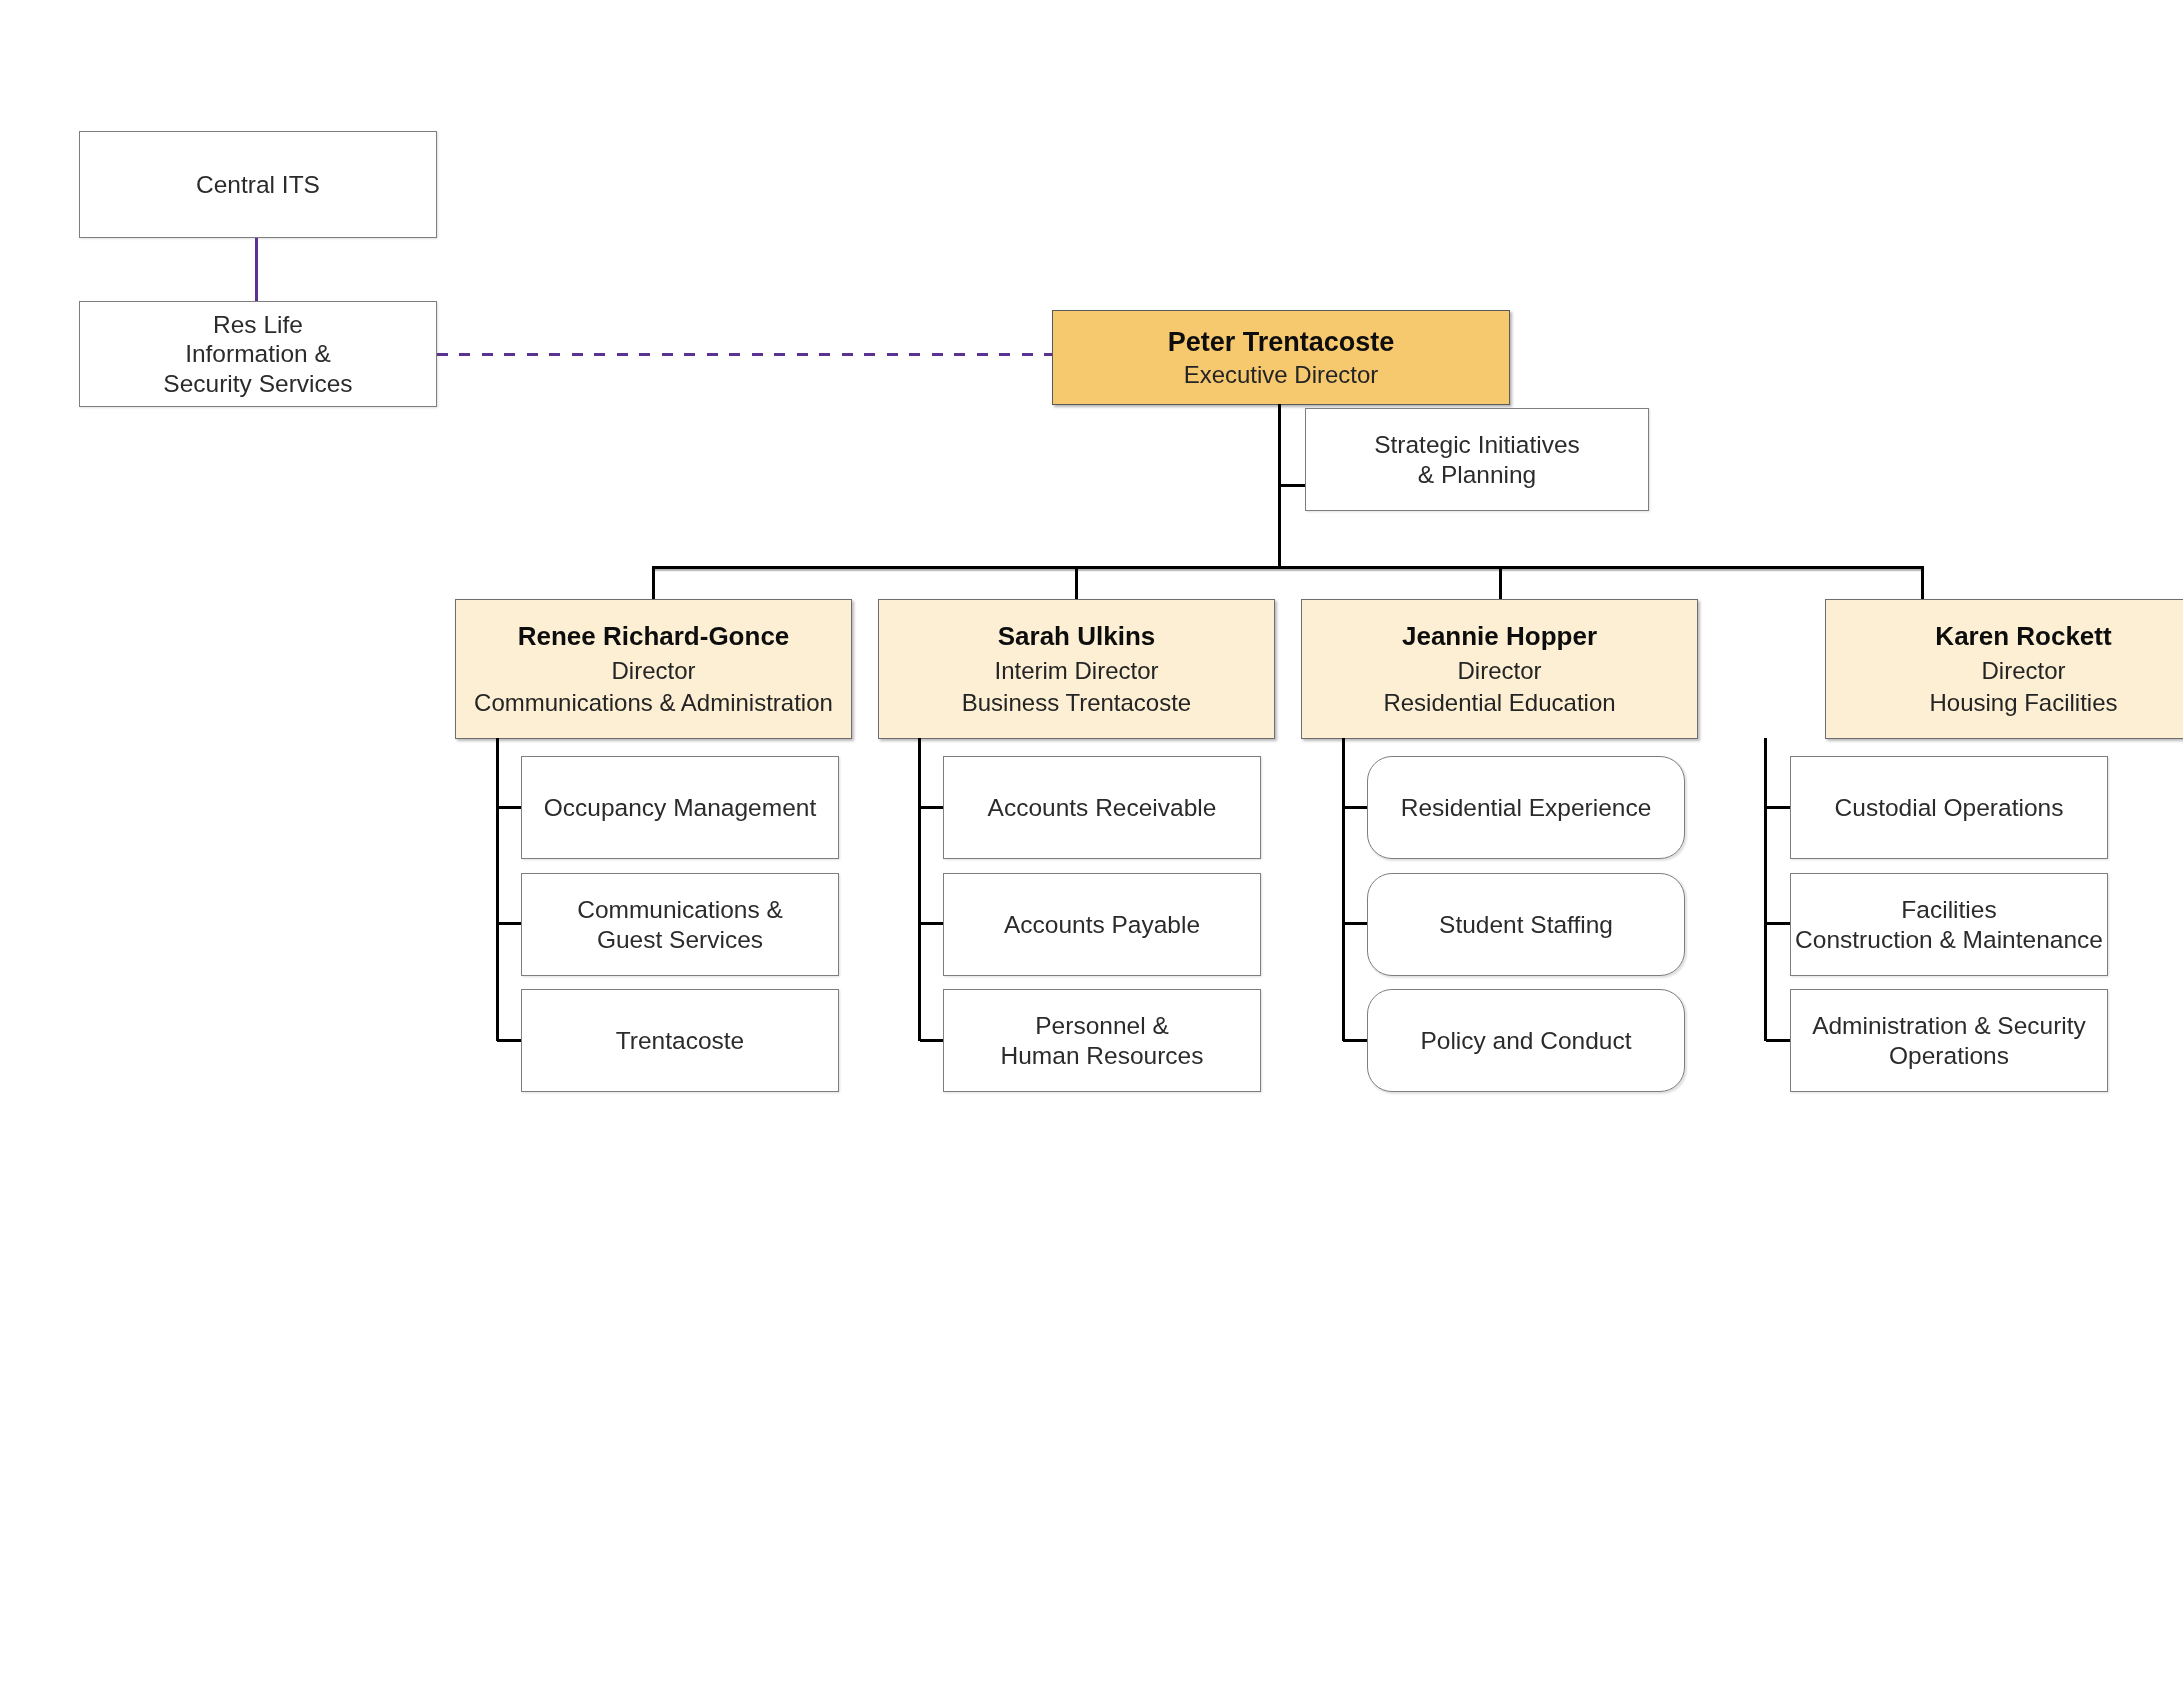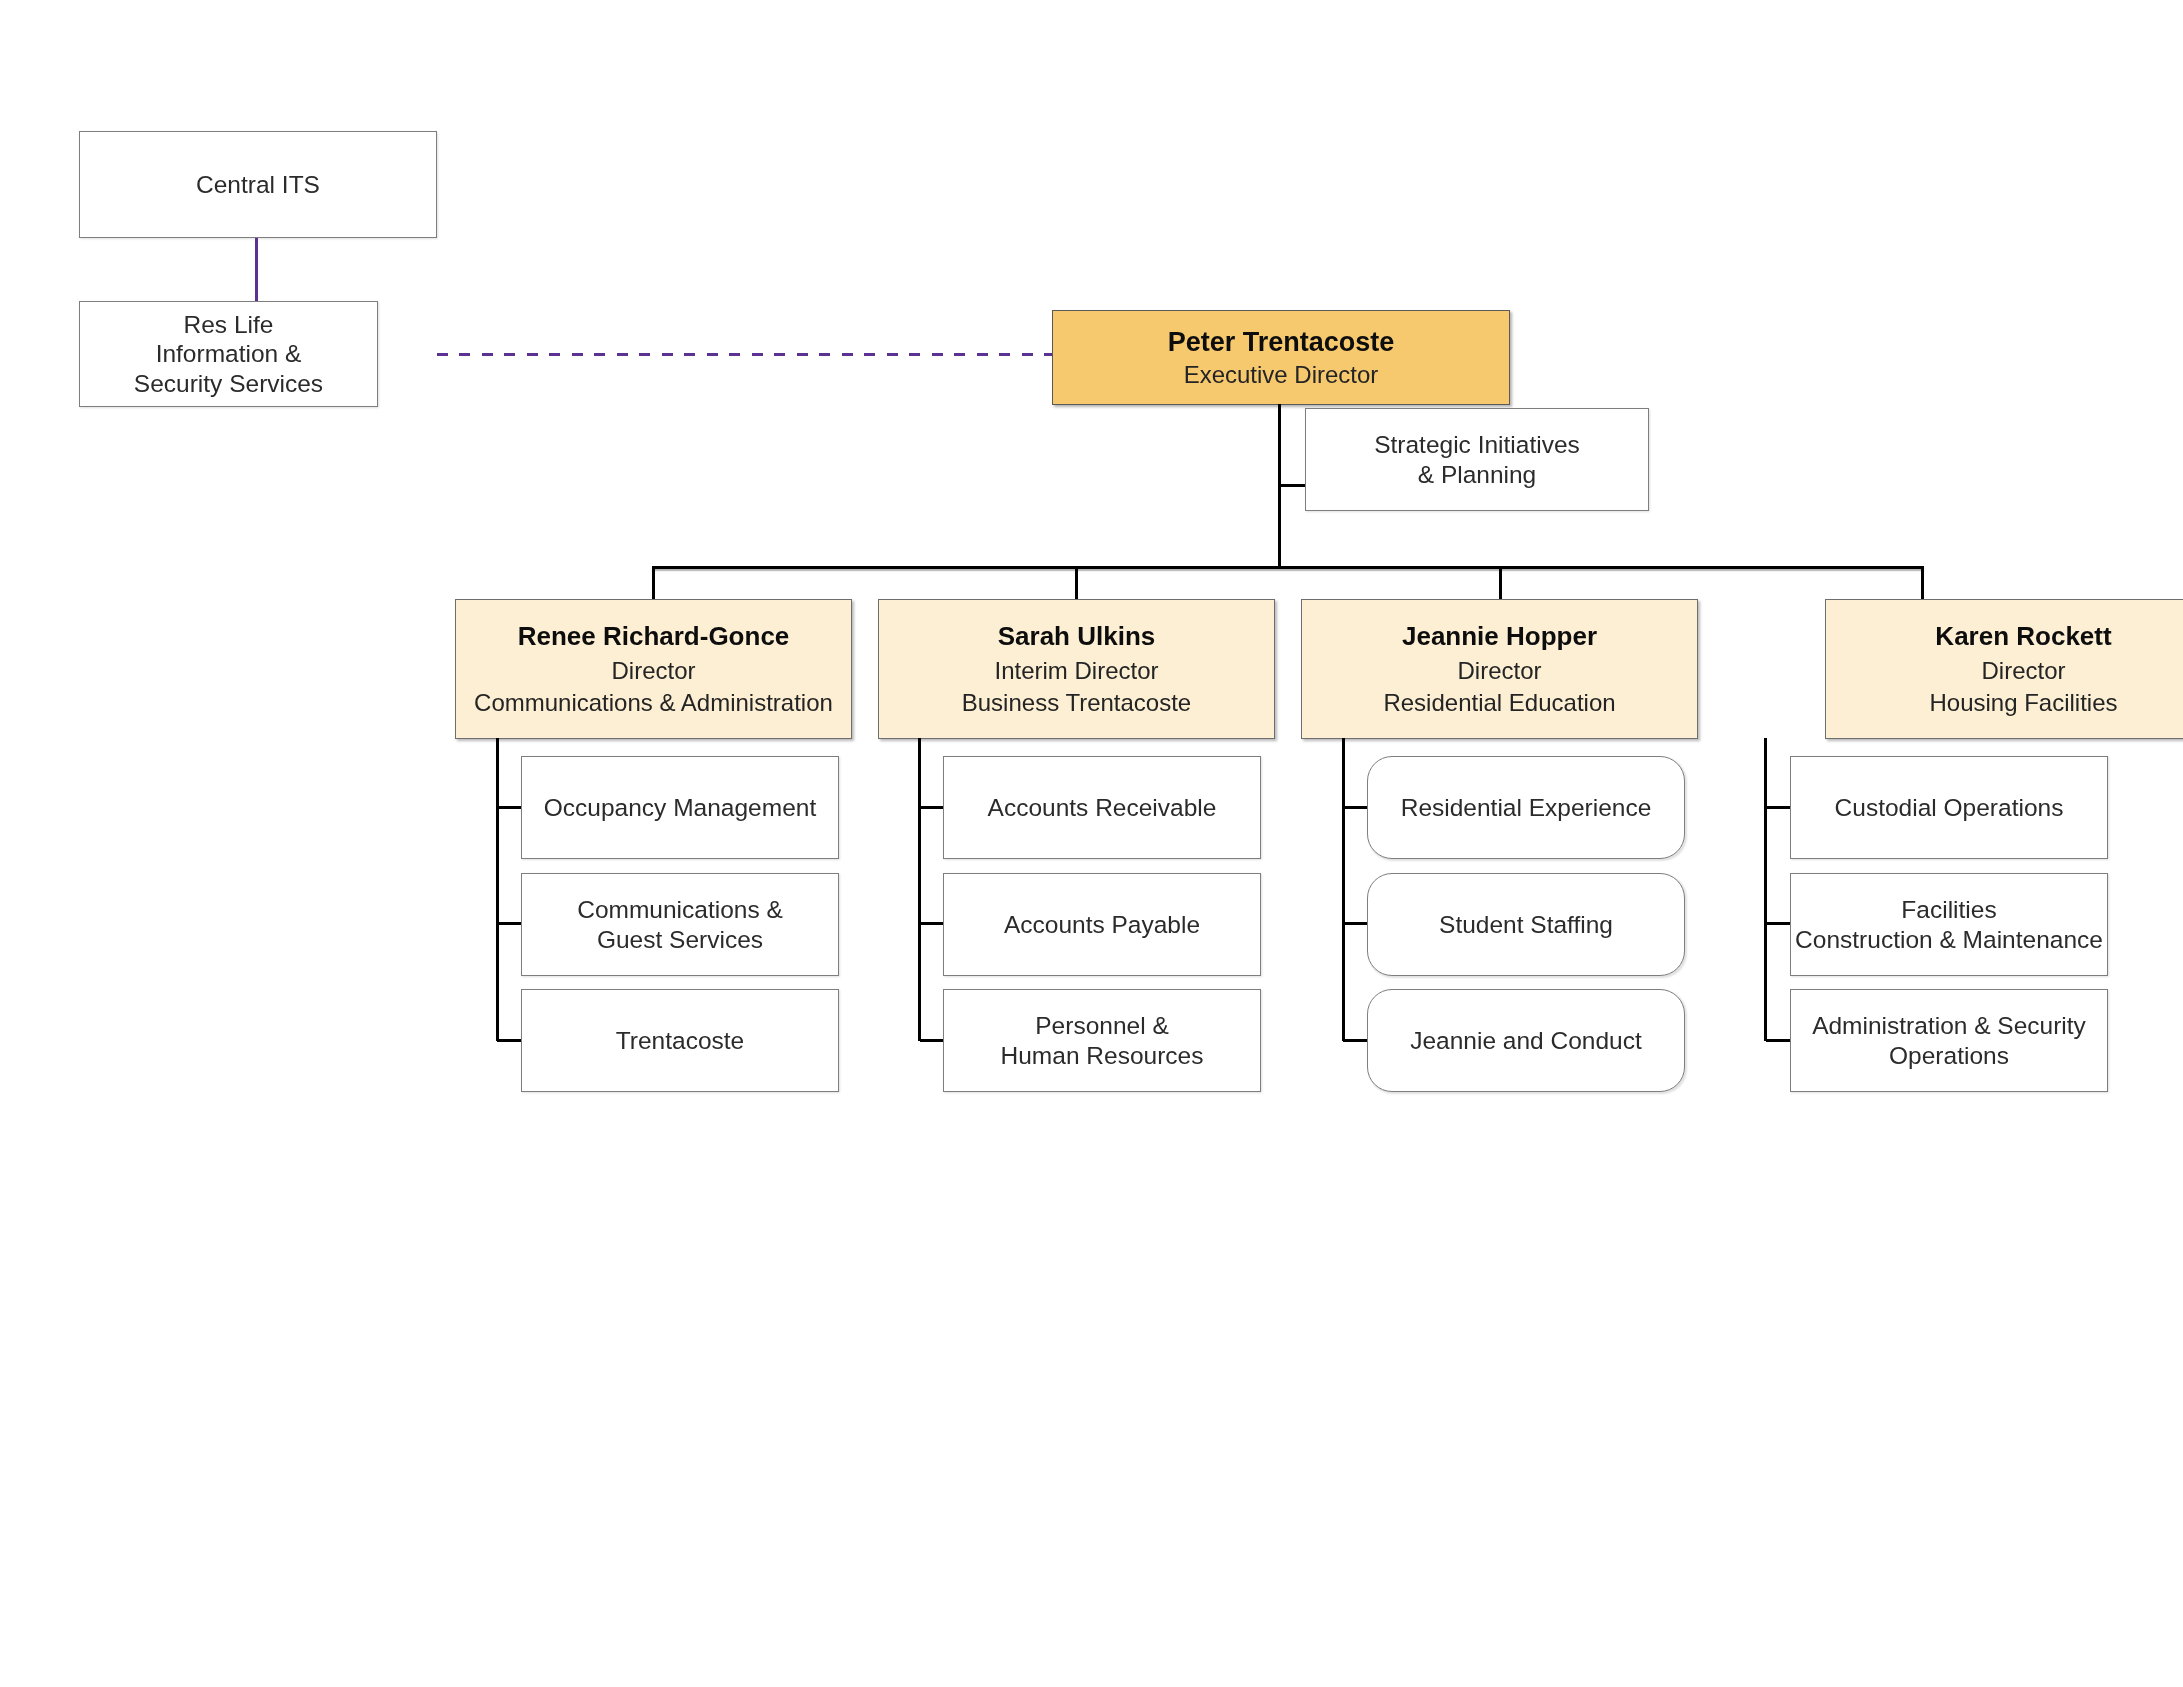--- a/index.html
+++ b/index.html
@@ -44,21 +44,21 @@
   .dept{margin-top:2.6px;}
   .line{position:absolute;background:#000000;}
   .line.purple{background:#5B3191;}
   .hline{box-shadow:0 2px 1.3px rgba(0,0,0,0.30);}
   .dashed{
     position:absolute;
     background:repeating-linear-gradient(to right,#5B3191 0px,#5B3191 10.6px,transparent 10.6px,transparent 22.5px);
   }
   
   #central-its{left:79px;top:131px;width:358px;height:107px;}
-  #res-life{left:79px;top:301px;width:299px;height:106px;}
+  #res-life{left:79px;top:301px;width:358px;height:106px;}
   
   #exec-box{left:1052px;top:310px;width:458px;height:95px;}
   #strategic-box{left:1305px;top:408px;width:344px;height:103px;}
   
   .director{top:599px;width:397px;height:140px;}
   #dir-0{left:455px;} #dir-1{left:878px;} #dir-2{left:1301px;} #dir-3{left:1780px;margin-left:45px;}
   
   .report{width:318px;height:103px;}
   .r-row0{top:756px;} .r-row1{top:873px;} .r-row2{top:989px;}
   .c-0{left:521px;} .c-1{left:943px;} .c-2{left:1367px;border-radius:25px;} .c-3{left:1790px;}
@@ -141,21 +141,21 @@
   <div class="box report r-row0 c-1">Accounts Receivable</div>
   <div class="box report r-row2 c-1">Personnel &amp;
 Human Resources</div>
 
   <div class="line colconn" id="conn-2"></div>
   <div class="line stub s-row0 sc-2"></div>
   <div class="line stub s-row1 sc-2"></div>
   <div class="line stub s-row2 sc-2"></div>
   <div class="box report r-row0 c-2">Residential Experience</div>
   <div class="box report r-row1 c-2">Student Staffing</div>
-  <div class="box report r-row2 c-2">Jeannie and Conduct</div>
+  <div class="box report r-row2 c-2">Policy and Conduct</div>
 
   <div class="line colconn" id="conn-3"></div>
   <div class="line stub s-row0 sc-3"></div>
   <div class="line stub s-row1 sc-3"></div>
   <div class="line stub s-row2 sc-3"></div>
   <div class="box report r-row0 c-3">Custodial Operations</div>
   <div class="box report r-row1 c-3">Facilities
 Construction &amp; Maintenance</div>
   <div class="box report r-row2 c-3">Administration &amp; Security
 Operations</div>

